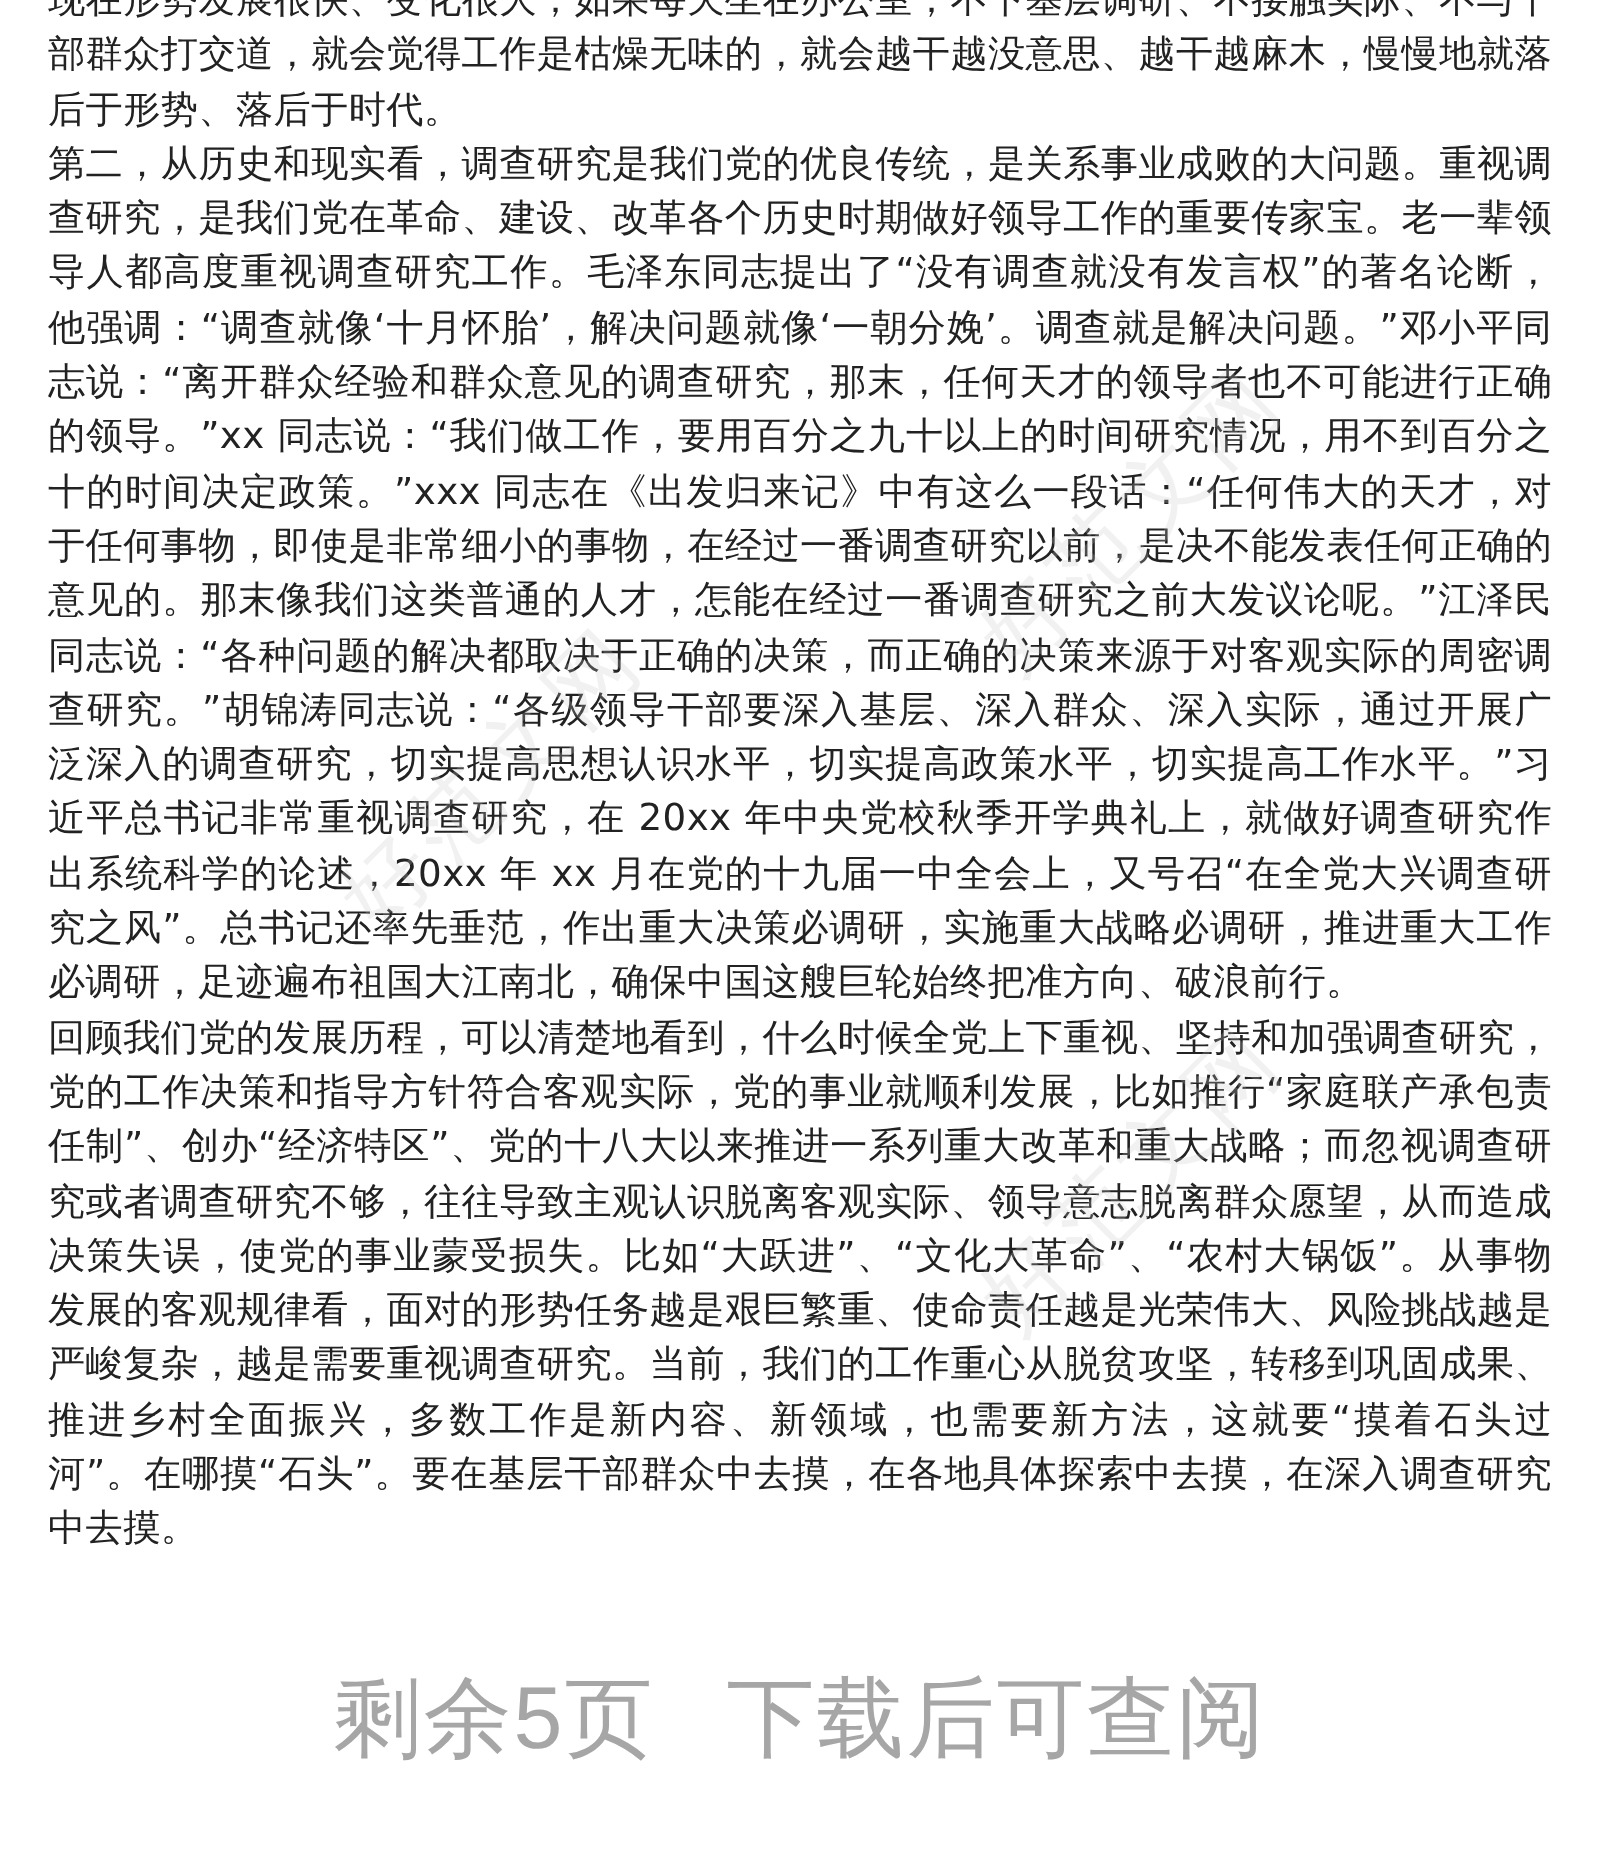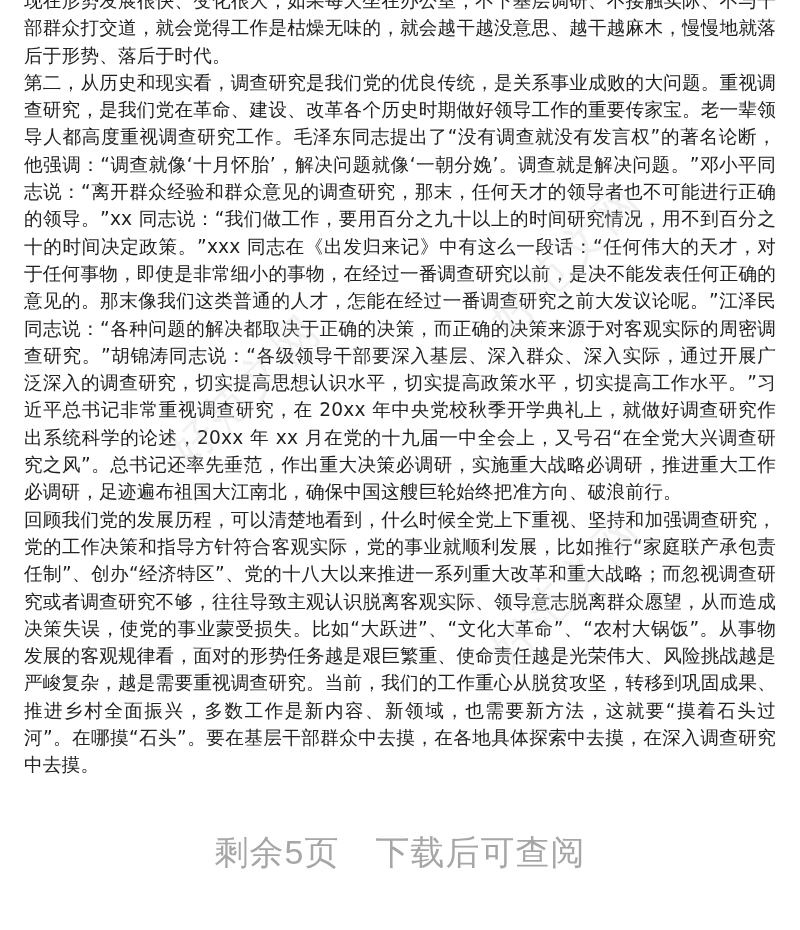--- a/index.html
+++ b/index.html
@@ -44,21 +44,21 @@
   .wm1 { left: 470px; top: 230px; }
   .wm2 { left: 150px; top: 360px; }
   .wm3 { left: 470px; top: 560px; }
   .more-banner {
     position: absolute;
     left: 0;
     top: 830px;
     width: 800px;
     text-align: center;
     color: #a6a6a6;
-    font-size: 34px;
+    font-size: 44px;
     letter-spacing: 1px;
     font-family: "Liberation Sans", "DejaVu Sans", sans-serif;
   }
   .more-banner .gap {
     display: inline-block;
     width: 36px;
   }
 </style>
 </head>
 <body>

